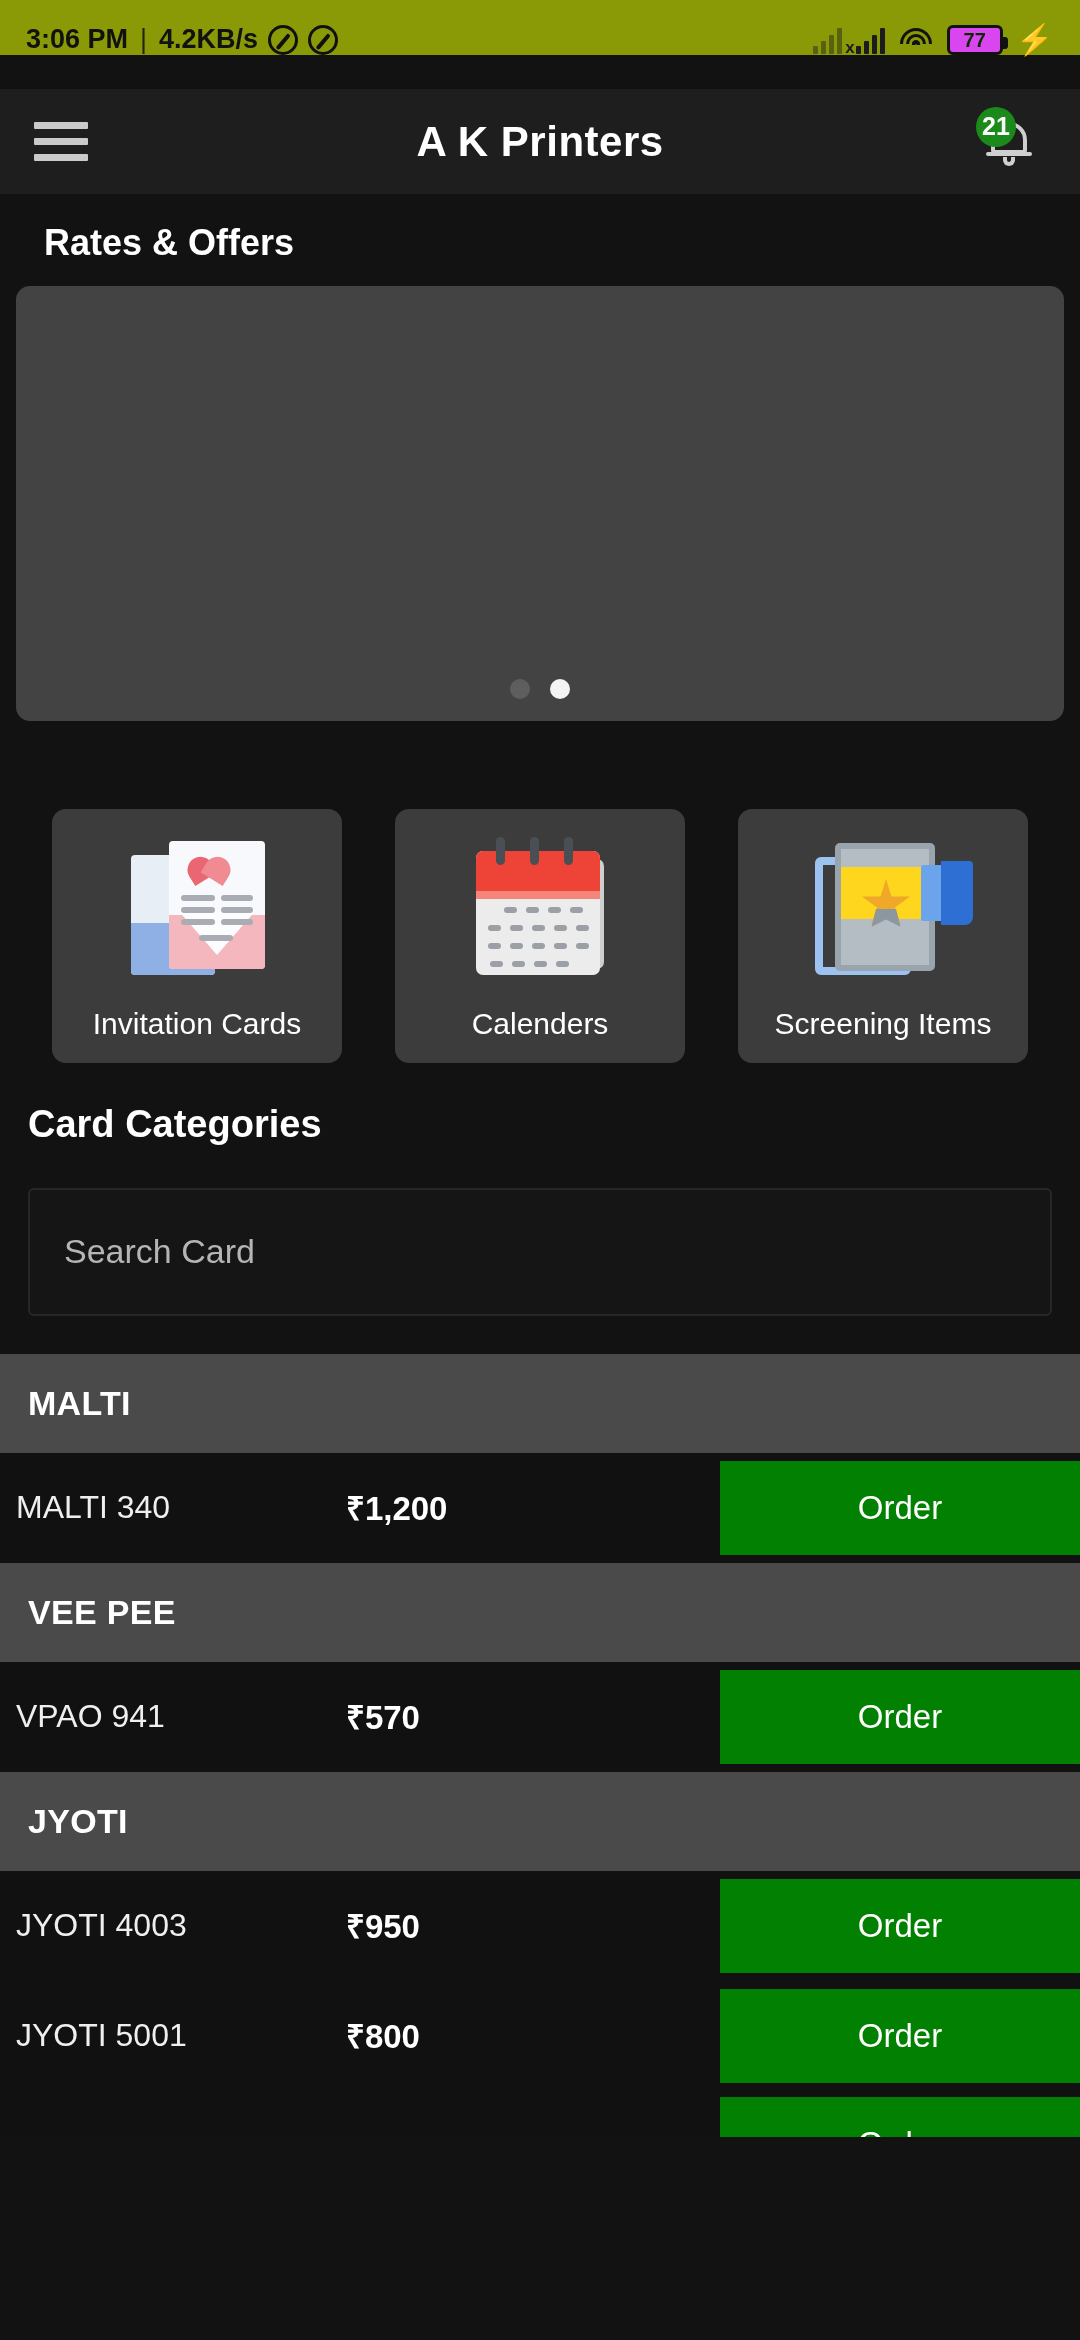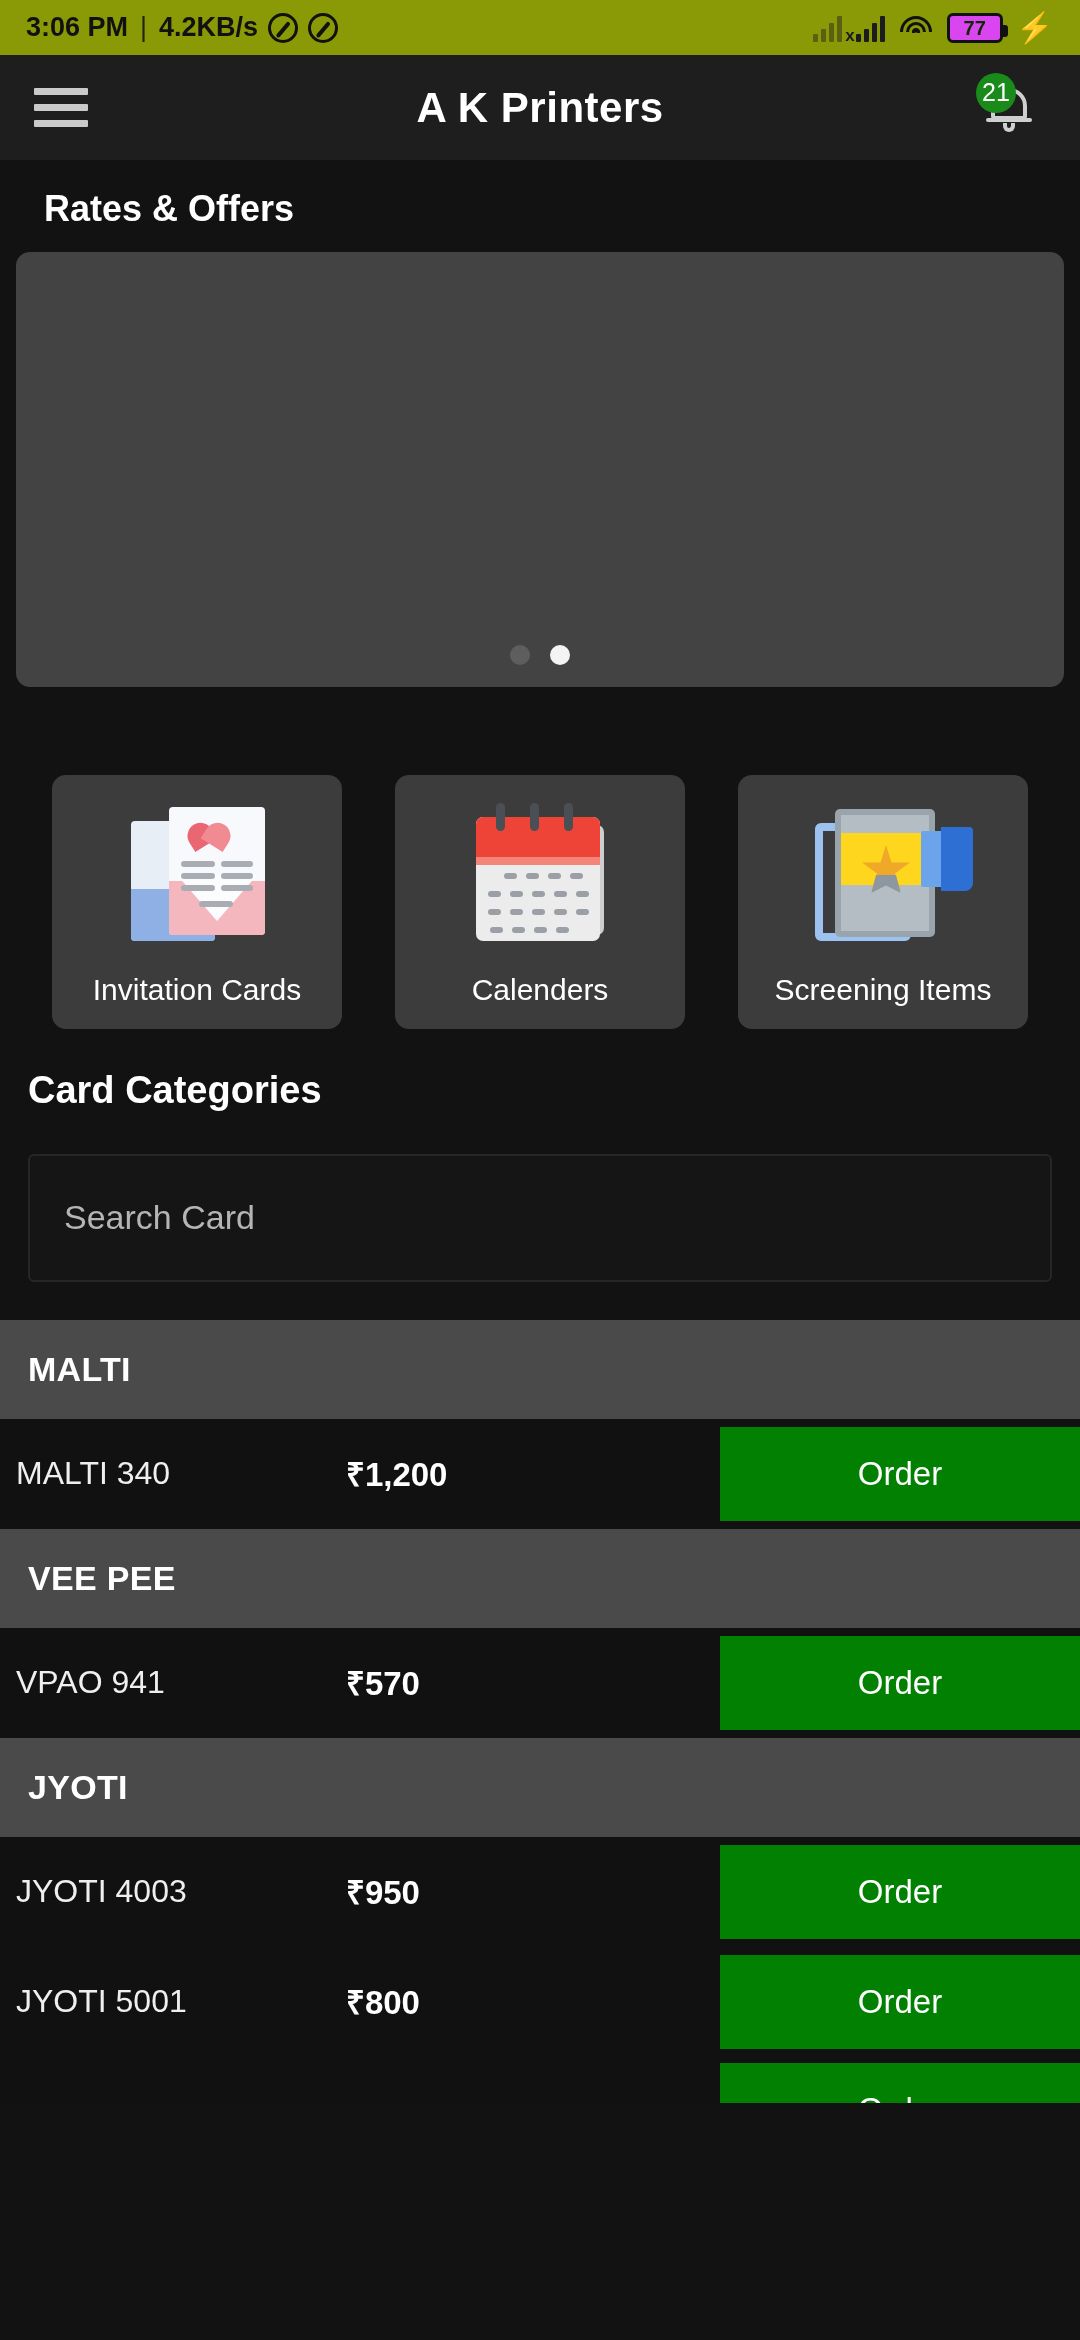--- a/index.html
+++ b/index.html
@@ -6,21 +6,21 @@
   html, body {
     width:1080px; height:2340px;
     background:#121212;
     font-family:"Liberation Sans", sans-serif;
     overflow:hidden;
   }
 
   
   .statusbar{
     height:55px; background:#8a9a06; color:#111;
-    display:flex; align-items:center; justify-content:space-between;
+    display:flex; align-items:flex-end; justify-content:space-between;
     padding:0 26px; font-size:27px; font-weight:700;
   }
   .sb-left{ display:flex; align-items:center; gap:10px; }
   .sb-sep{ font-weight:400; opacity:.85; padding:0 2px; }
   .sb-right{ display:flex; align-items:center; gap:14px; }
 
   
   .dnd{ width:30px; height:30px; border:3.5px solid #111; border-radius:50%;
         position:relative; }
   .dnd::after{ content:""; position:absolute; left:50%; top:4px;
@@ -49,20 +49,21 @@
   .battery::after{ content:""; position:absolute; right:-8px; top:9px;
       width:5px; height:12px; background:#111; border-radius:0 3px 3px 0;}
   .battery b{ font-size:20px; font-weight:700; color:#0d2b00; line-height:1;}
   .bolt{ font-size:30px; line-height:1; color:#111; }
 
   
   .appbar{
     height:105px; background:#1e1e1e;
     display:flex; align-items:center; padding:0 34px;
     position:relative;
+    margin-top:34px;
   }
   .hamburger{ width:54px; display:flex; flex-direction:column; gap:9px; cursor:pointer;}
   .hamburger i{ display:block; height:7px; background:#cacaca; border-radius:1px;}
   .app-title{
     position:absolute; left:0; right:0; text-align:center;
     color:#fff; font-size:42px; font-weight:600; letter-spacing:.5px;
     pointer-events:none;
   }
   .bell-wrap{ margin-left:auto; position:relative; width:74px; height:74px;
     display:flex; align-items:center; justify-content:center; cursor:pointer; z-index:2;}
@@ -73,21 +74,21 @@
   }
   .bell .lip{ position:absolute; left:0; bottom:10px; width:46px; height:4px;
     background:#cfcfcf; border-radius:3px;}
   .bell .clap{ position:absolute; left:17px; bottom:0; width:12px; height:9px;
     border:4px solid #cfcfcf; border-top:none; border-radius:0 0 9px 9px;}
   .bell .top{ position:absolute; left:20px; top:0; width:6px; height:6px;
     background:#cfcfcf; border-radius:50%;}
   .badge{
     position:absolute; left:4px; top:2px; min-width:40px; height:40px;
     background:#1a8a1a; border-radius:50%; color:#fff;
-    font-size:25px; font-weight:400;
+    font-size:25px; font-weight:700;
     display:flex; align-items:center; justify-content:center;
   }
 
   
   .content{ background:#121212; }
   .section-title{
     color:#fff; font-weight:700; padding:28px 0 22px 40px;
   }
   #rates-title{ font-size:36px;padding-left:44px; }
   #cards-title{ font-size:38px; padding:40px 0 16px 28px; }

